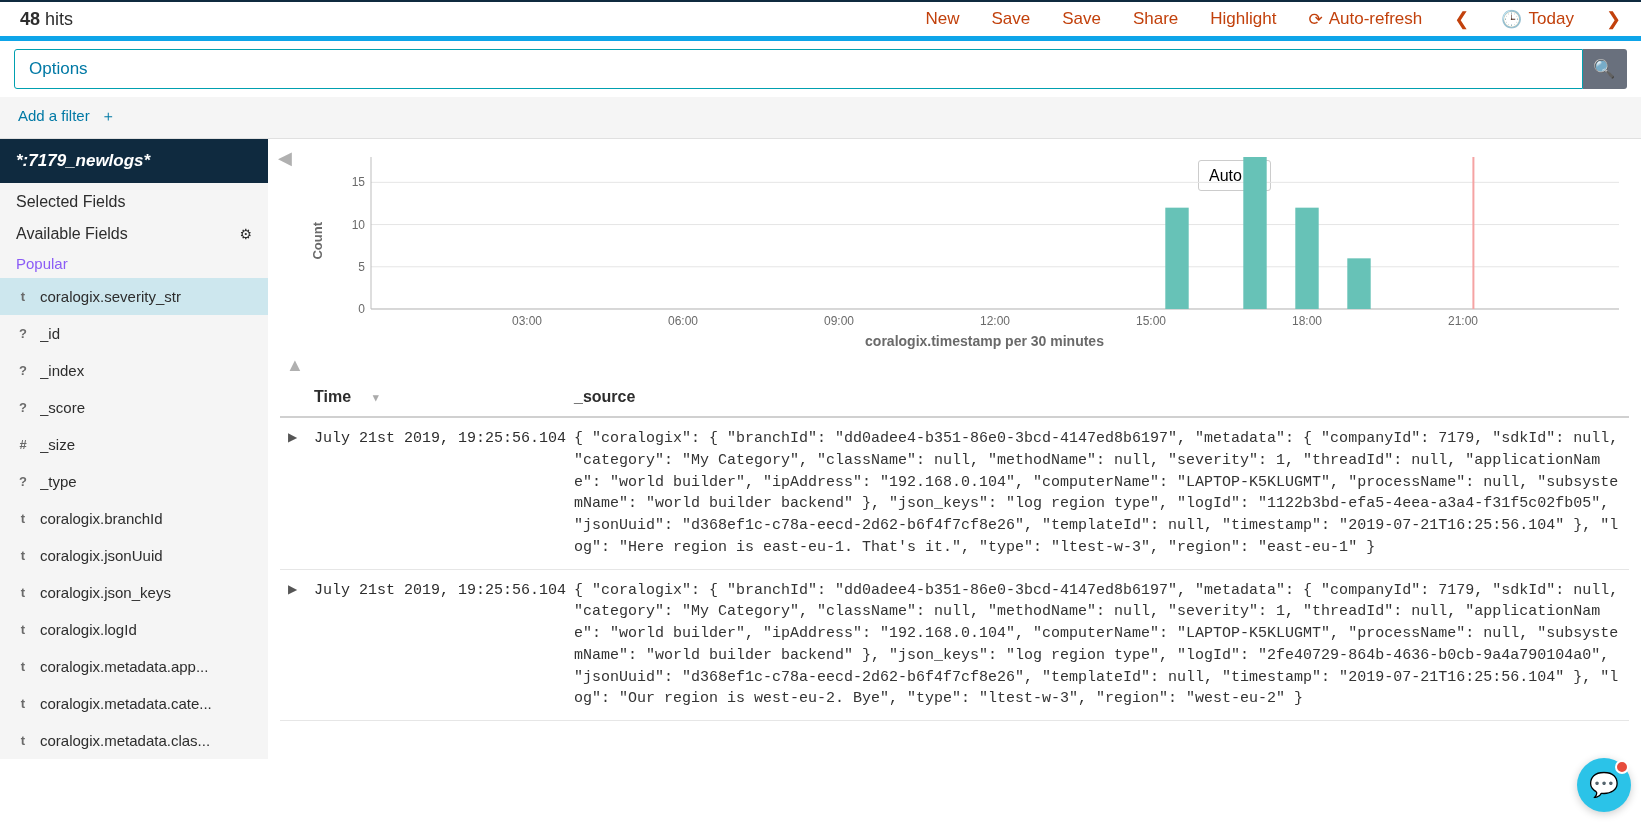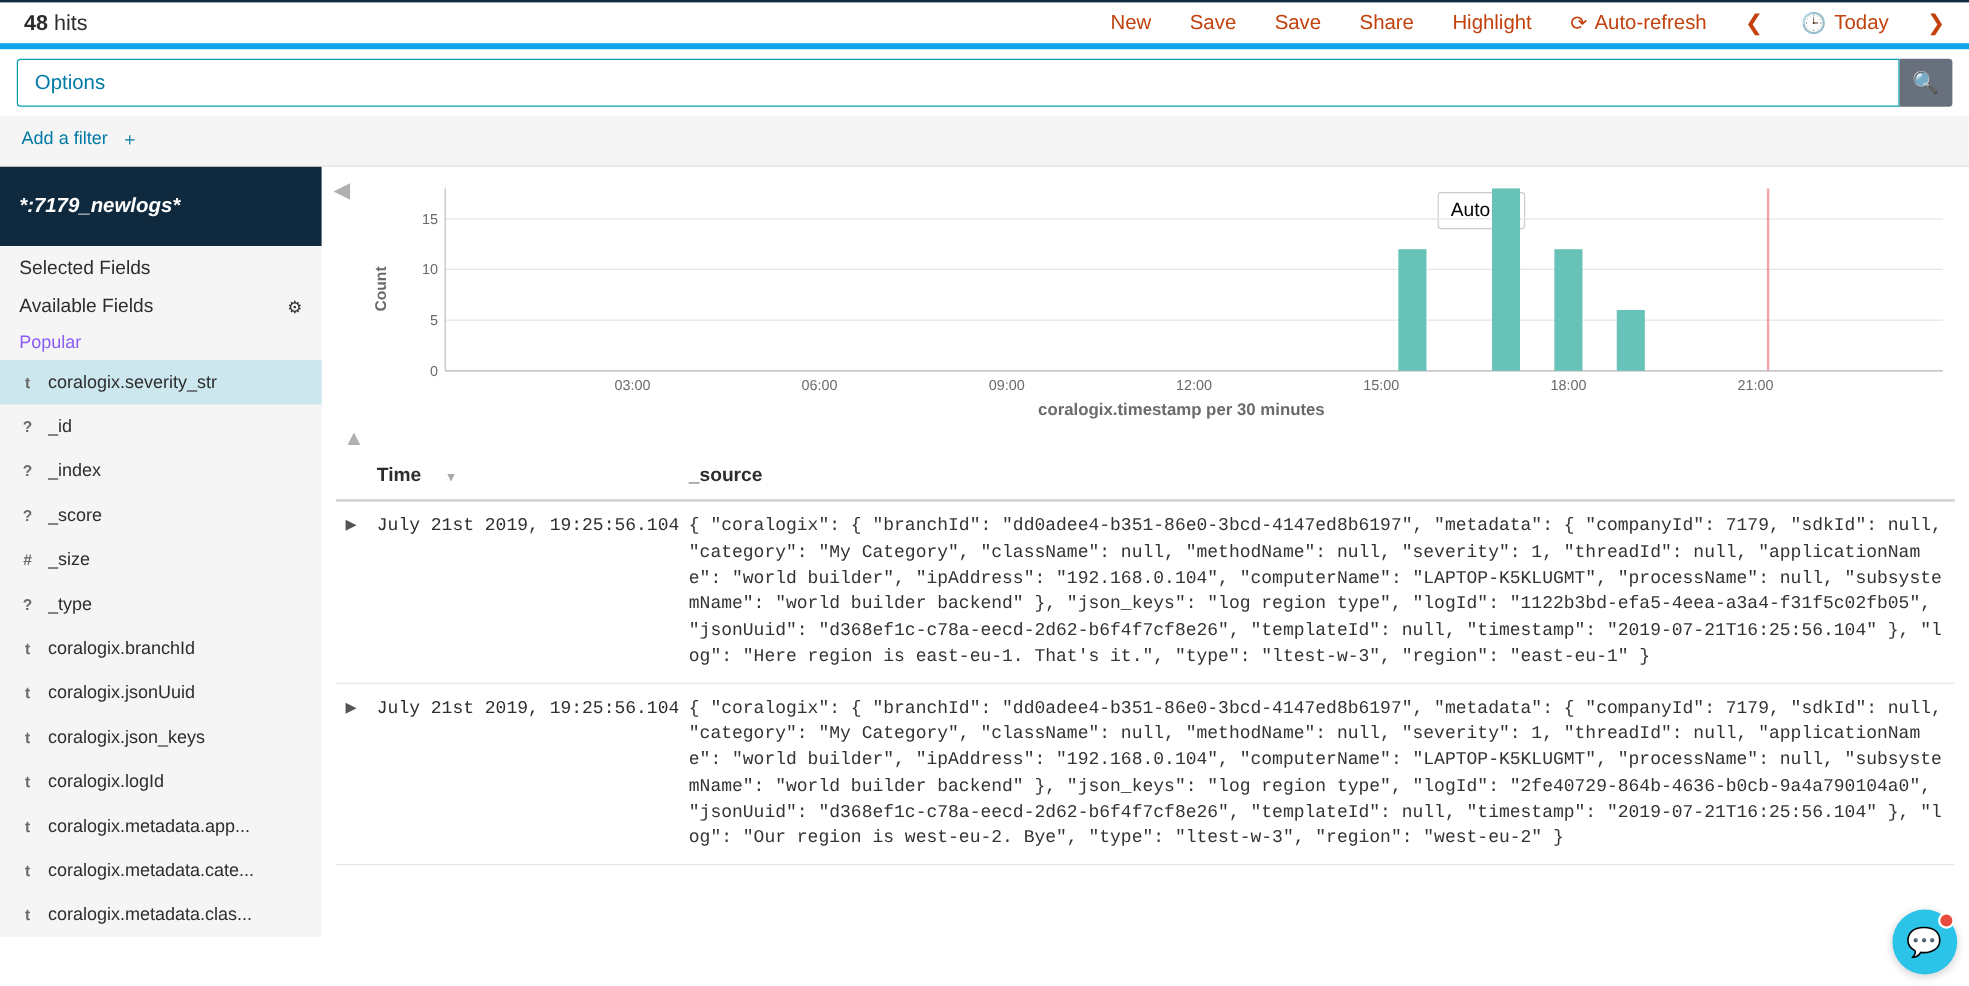--- a/index.html
+++ b/index.html
@@ -17,21 +17,21 @@
 .search-input-wrap { flex: 1; display: flex; align-items: center; border: 1px solid #00a0b0; border-radius: 3px 0 0 3px; background: #fff; height: 40px; }
 .search-input { flex: 1; border: none; outline: none; padding: 0 12px; font-size: 17px; font-family: inherit; }
 .options-link { color: #0079a5; font-size: 17px; padding: 0 14px; cursor: pointer; }
 .search-btn { width: 44px; background: #69707d; border: none; color: #fff; display: flex; align-items: center; justify-content: center; font-size: 18px; cursor: pointer; height: 40px; border-radius: 0 3px 3px 0; }
 
 .filter-row { padding: 10px 18px 12px; background: #f5f5f5; border-bottom: 1px solid #e0e0e0; margin-top: 8px; }
 .add-filter { color: #0079a5; font-size: 15px; cursor: pointer; display: inline-flex; align-items: flex-start; gap: 11px; }
 
 .layout { display: flex; align-items: stretch; }
 .sidebar { width: 268px; flex-shrink: 0; background: #f5f5f5; }
-.index-pattern { background: #0f2a3f; color: #fff; padding: 23px 16px; font-weight: 700; font-style: italic; font-size: 17px; }
+.index-pattern { background: #0f2a3f; color: #fff; padding: 12px 16px; font-weight: 700; font-style: italic; font-size: 17px; }
 .section-header { padding: 10px 16px 4px; font-size: 16px; color: #2d2d2d; display: flex; align-items: center; justify-content: space-between; }
 .gear { font-size: 14px; }
 .popular-label { padding: 8px 16px 6px; color: #8b5cf6; font-size: 15px; }
 .field-item { display: flex; align-items: center; gap: 10px; padding: 10px 16px; font-size: 15px; color: #2d2d2d; cursor: pointer; }
 .field-item.highlighted { background: #cde7ee; }
 .field-type { width: 14px; font-weight: 700; color: #6a6a6a; font-size: 13px; text-align: center; }
 .field-name { overflow: hidden; text-overflow: ellipsis; white-space: nowrap; }
 
 .main { flex: 1; padding: 6px 12px 0 12px; position: relative; overflow: hidden; }
 .collapse-chev { position: absolute; left: 10px; top: 8px; color: #b0b0b0; font-size: 18px; cursor: pointer; }

